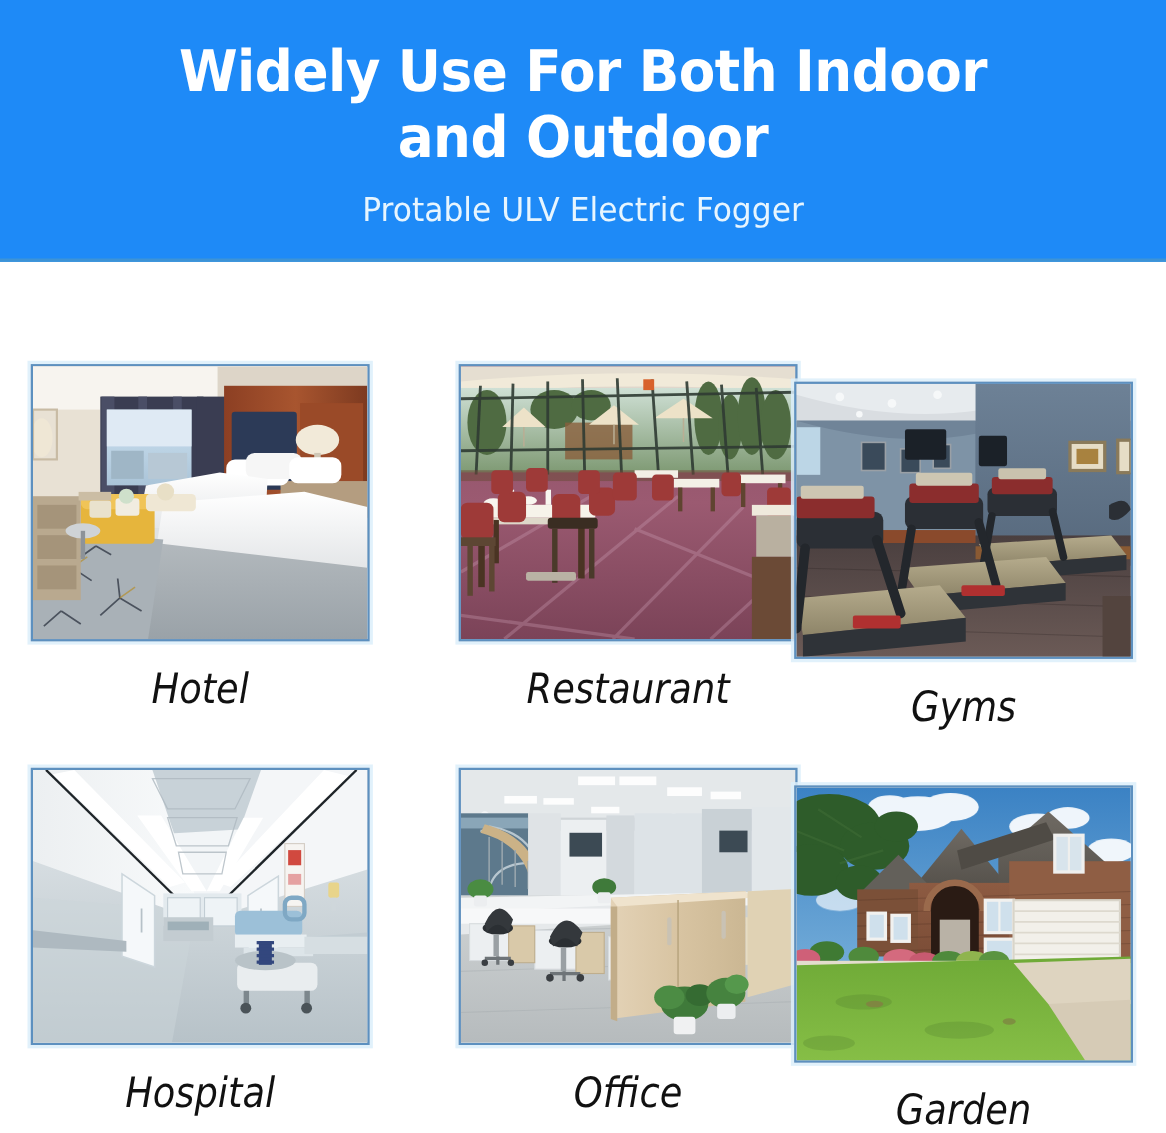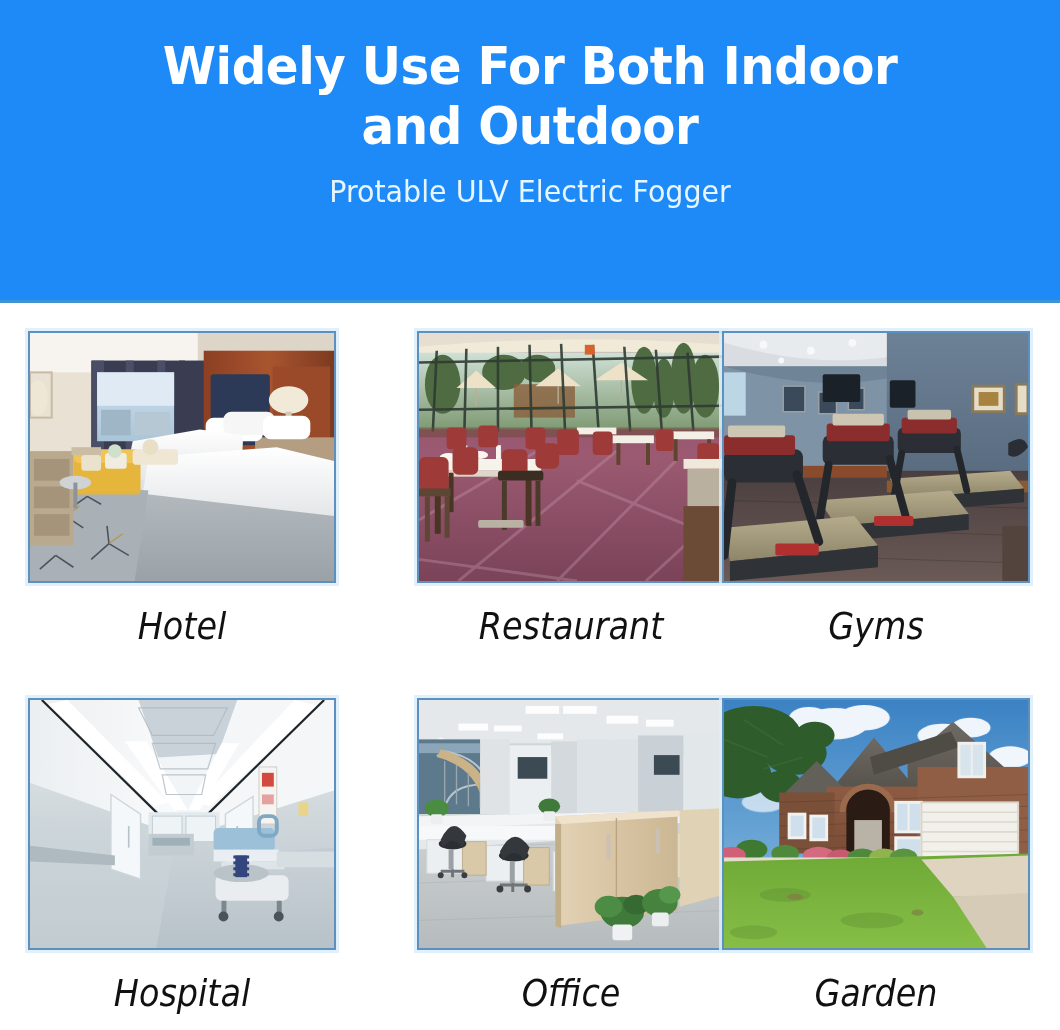--- a/index.html
+++ b/index.html
@@ -22,21 +22,21 @@
     height: 1030px;
     background: #ffffff;
   }
 
   
   .banner {
     position: absolute;
     left: 0;
     top: 0;
     width: 1060px;
-    height: 303px;
+    height: 238px;
     background: #1E8AF7;
     box-sizing: border-box;
     border-bottom: 3px solid #3d93d6;
     text-align: center;
     overflow: hidden;
   }
   .banner-title {
     margin: 0;
     padding: 36px 40px 0 40px;
     font-family: "DejaVu Sans", sans-serif;
@@ -70,21 +70,21 @@
     width: 1060px;
     height: 974px;
     font-style: italic;
   }
   .cell {
     position: absolute;
     width: 308px;
   }
   .cell.c1 { left: 28px; }
   .cell.c2 { left: 377px; margin-left: 40px; }
-  .cell.c3 { left: 722px; }
+  .cell.c3 { left: 722px; margin-top: 16px; }
   .cell.r1 { top: 89px; }
   .cell.r2 { top: 456px; }
 
   .thumb {
     position: relative;
     width: 308px;
     height: 252px;
     box-sizing: border-box;
     border: 2px solid #5d90bf;
     background: #cfd8de;

